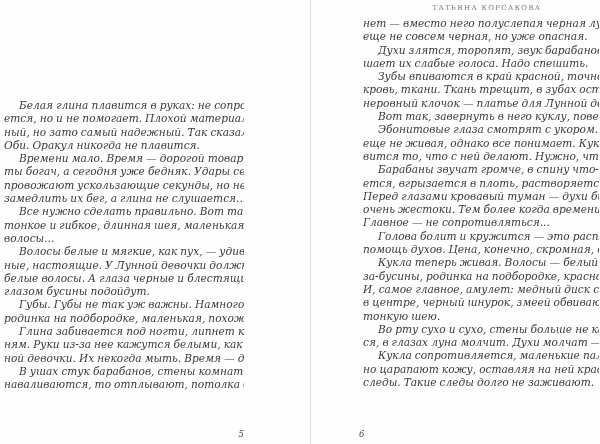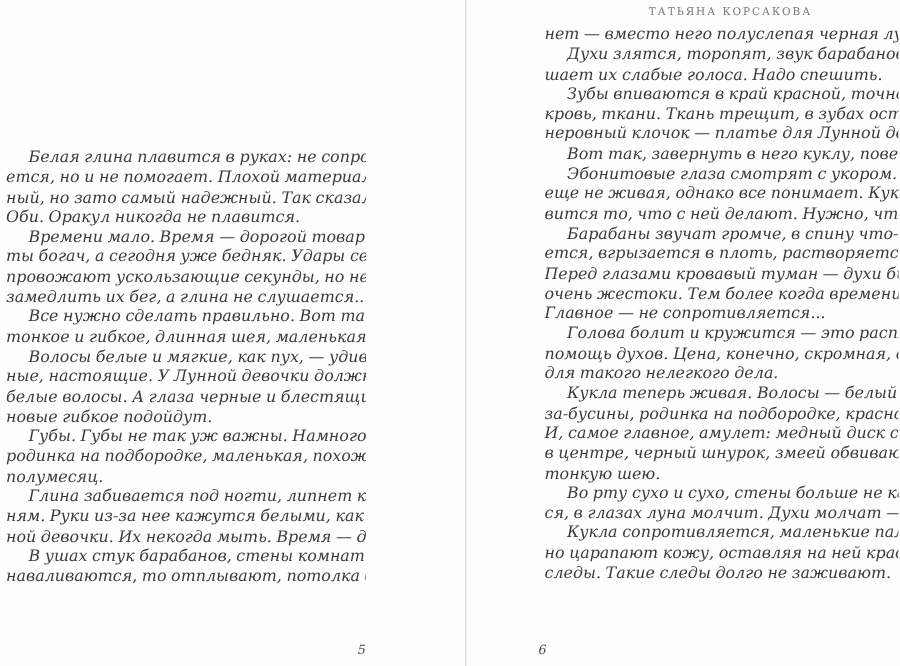--- a/index.html
+++ b/index.html
@@ -70,31 +70,31 @@
         </div>
         <div class="para">
           <div class="line indent">Времени мало. Время — дорогой товар. Вчера</div>
           <div class="line">ты богач, а сегодня уже бедняк. Удары сердца</div>
           <div class="line">провожают ускользающие секунды, но не могут</div>
           <div class="line endline">замедлить их бег, а глина не слушается...</div>
         </div>
         <div class="para">
           <div class="line indent">Все нужно сделать правильно. Вот так: тело</div>
           <div class="line">тонкое и гибкое, длинная шея, маленькая голова,</div>
+          <div class="line endline">волосы...</div>
         </div>
         <div class="para">
           <div class="line indent">Волосы белые и мягкие, как пух, — удивитель-</div>
           <div class="line">ные, настоящие. У Лунной девочки должны быть</div>
           <div class="line">белые волосы. А глаза черные и блестящие — эбо-</div>
-          <div class="line endline">новые гибкое подойдут.</div>
+          <div class="line endline">глазом бусины подойдут.</div>
         </div>
         <div class="para">
           <div class="line indent">Губы. Губы не так уж важны. Намного главнее</div>
           <div class="line">родинка на подбородке, маленькая, похожая на</div>
-          <div class="line endline">полумесяц.</div>
         </div>
         <div class="para">
           <div class="line indent">Глина забивается под ногти, липнет к ладо-</div>
           <div class="line">ням. Руки из-за нее кажутся белыми, как у Лун-</div>
           <div class="line">ной девочки. Их некогда мыть. Время — дорогой</div>
         </div>
         <div class="para">
           <div class="line indent">В ушах стук барабанов, стены комнаты то</div>
           <div class="line">наваливаются, то отплывают, потолка больше</div>
         </div>
@@ -102,20 +102,21 @@
     <div class="pagenum pagenum-left">5</div>
   </div>
 
   <div class="divider"></div>
 
   <div class="page-right">
     <div class="running-header">ТАТЬЯНА КОРСАКОВА</div>
     <div class="textblock right-text" id="rightText">
         <div class="para">
           <div class="line">нет — вместо него полуслепая черная луна. Нет,</div>
+          <div class="line endline">еще не совсем черная, но уже опасная.</div>
         </div>
         <div class="para">
           <div class="line indent">Духи злятся, торопят, звук барабанов заглу-</div>
           <div class="line endline">шает их слабые голоса. Надо спешить.</div>
         </div>
         <div class="para">
           <div class="line indent">Зубы впиваются в край красной, точно молодая</div>
           <div class="line">кровь, ткани. Ткань трещит, в зубах остается</div>
           <div class="line endline">неровный клочок — платье для Лунной девочки.</div>
         </div>
@@ -125,26 +126,25 @@
         <div class="para">
           <div class="line indent">Эбонитовые глаза смотрят с укором. Кукла</div>
           <div class="line">еще не живая, однако все понимает. Кукле не нра-</div>
           <div class="line">вится то, что с ней делают. Нужно, чтобы она</div>
         </div>
         <div class="para">
           <div class="line indent">Барабаны звучат громче, в спину что-то вреза-</div>
           <div class="line">ется, вгрызается в плоть, растворяется в теле.</div>
           <div class="line">Перед глазами кровавый туман — духи бывают</div>
           <div class="line">очень жестоки. Тем более когда времени мало.</div>
-          <div class="line endline">Главное — не сопротивляется...</div>
+          <div class="line endline">Главное — не сопротивляться...</div>
         </div>
         <div class="para">
           <div class="line indent">Голова болит и кружится — это расплата за</div>
           <div class="line">помощь духов. Цена, конечно, скромная, особенно</div>
-          <div class="line endline">для такого нелегкого дела.</div>
         </div>
         <div class="para">
           <div class="line indent">Кукла теперь живая. Волосы — белый пух, гла-</div>
           <div class="line">за-бусины, родинка на подбородке, красное платье.</div>
           <div class="line">И, самое главное, амулет: медный диск с глазом</div>
           <div class="line">в центре, черный шнурок, змеей обвивающий</div>
           <div class="line endline">тонкую шею.</div>
         </div>
         <div class="para">
           <div class="line indent">Во рту сухо и сухо, стены больше не качают-</div>

